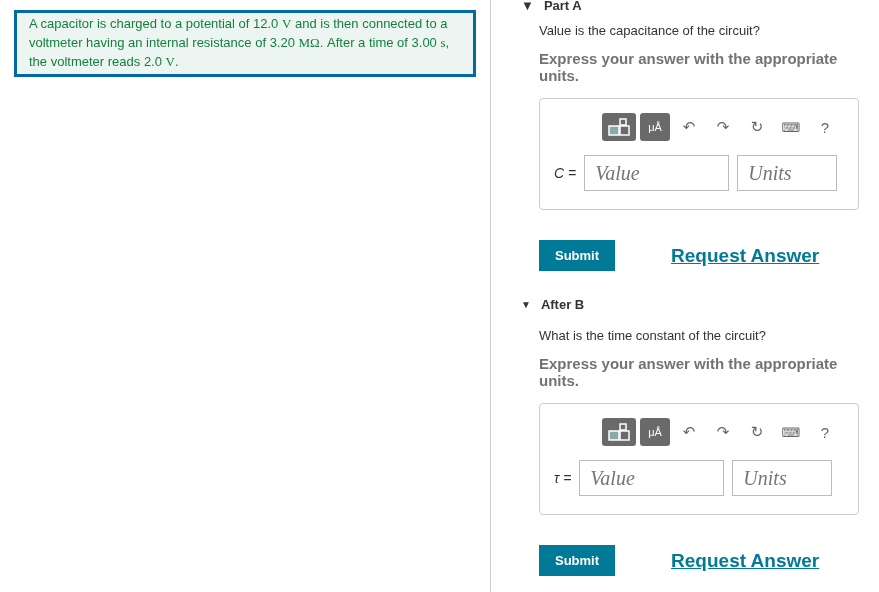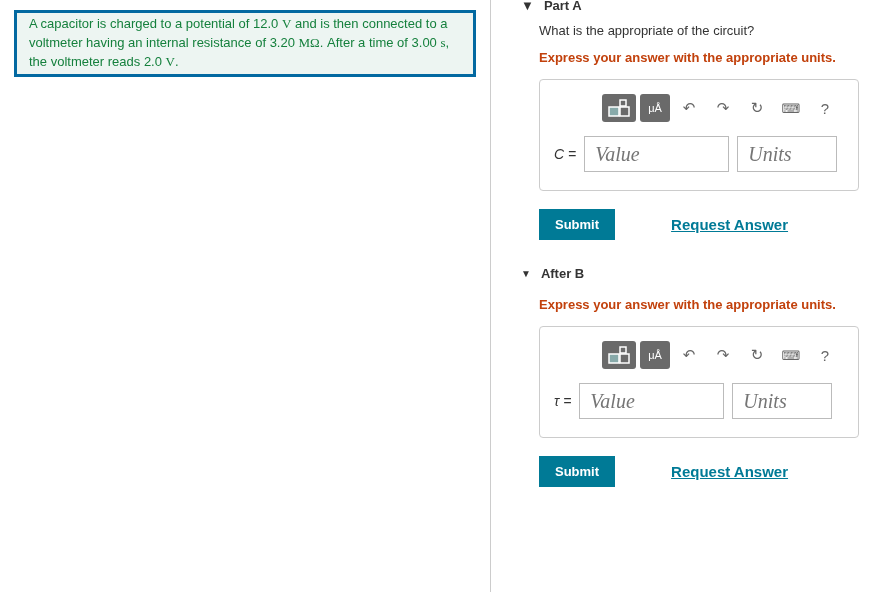--- a/index.html
+++ b/index.html
@@ -47,24 +47,24 @@
     }
     .part-body {
       padding: 10px 0 18px 28px;
     }
     .question-text {
       font-size: 13px;
       margin-bottom: 12px;
       color: #333;
     }
     .instruction-text {
-      font-size: 13px;
+      font-size: 15px;
       font-weight: bold;
       margin-bottom: 14px;
-      color: #c2410c;
+      color: #737373;
     }
     .input-panel {
       border: 1px solid #ccc;
       border-radius: 4px;
       padding: 14px 14px 18px 14px;
       background: #fff;
     }
     .toolbar {
       display: flex;
       align-items: center;
@@ -123,38 +123,38 @@
       padding: 12px 10px;
       outline: none;
     }
     .value-input {
       width: 145px;
     }
     .units-input {
       width: 100px;
     }
     .submit-row {
-      margin-top: 18px;
+      margin-top: 30px;
       display: flex;
       align-items: center;
       gap: 18px;
     }
     .submit-btn {
       background: #007a96;
       color: #fff;
       border: none;
       padding: 8px 16px;
       font-size: 13px;
       font-weight: bold;
       cursor: pointer;
     }
     .request-link {
       color: #007a96;
       text-decoration: underline;
-      font-size: 15px;
+      font-size: 19px;
       font-weight: bold;
       cursor: pointer;
       padding-left: 38px;
     }
     .part-a-top {
       font-weight: bold;
       font-size: 13px;
       padding: 0 0 0 10px;
       display: flex;
       align-items: center;
@@ -172,21 +172,21 @@
 </div>
 
 <div class="right-panel">
 
   <div class="part-a-top">
     <span class="caret">▼</span>
     <span>Part A</span>
   </div>
 
   <div class="part-body">
-    <div class="question-text">What is the appropriate of the circuit?</div>
+    <div class="question-text">Value is the capacitance of the circuit?</div>
     <div class="instruction-text">Express your answer with the appropriate units.</div>
 
     <div class="input-panel">
       <div class="toolbar">
         <button class="tool-btn template">
           <svg class="tool-template-svg" viewBox="0 0 22 18">
             <rect x="1" y="8" width="10" height="9" fill="#8aa"></rect>
             <rect x="12" y="8" width="9" height="9" fill="none"></rect>
             <rect x="12" y="1" width="6" height="6" fill="none"></rect>
           </svg>
@@ -210,20 +210,21 @@
       <a class="request-link">Request Answer</a>
     </div>
   </div>
 
   <div class="part-header">
     <span class="caret">▼</span>
     <span>After B</span>
   </div>
 
   <div class="part-body">
+    <div class="question-text">What is the time constant of the circuit?</div>
     <div class="instruction-text">Express your answer with the appropriate units.</div>
 
     <div class="input-panel">
       <div class="toolbar">
         <button class="tool-btn template">
           <svg class="tool-template-svg" viewBox="0 0 22 18">
             <rect x="1" y="8" width="10" height="9" fill="#8aa"></rect>
             <rect x="12" y="8" width="9" height="9" fill="none"></rect>
             <rect x="12" y="1" width="6" height="6" fill="none"></rect>
           </svg>

